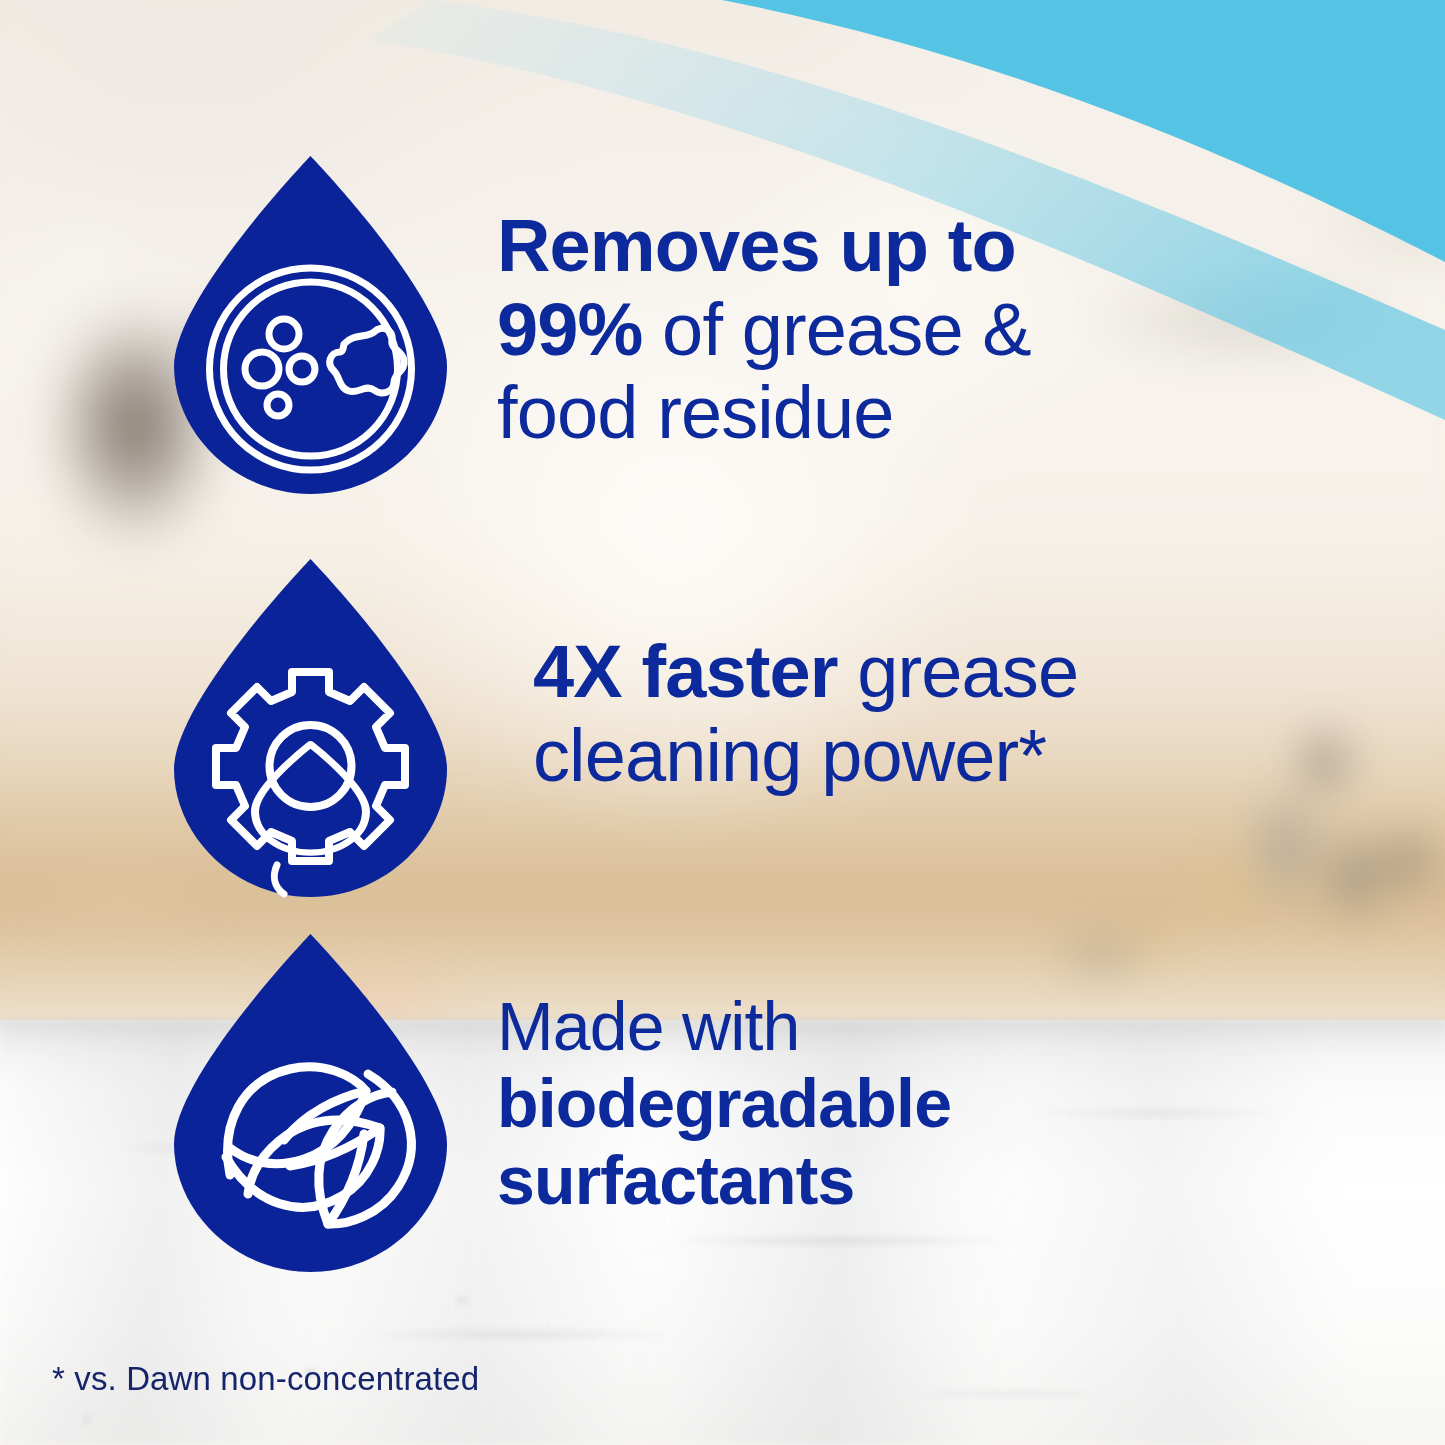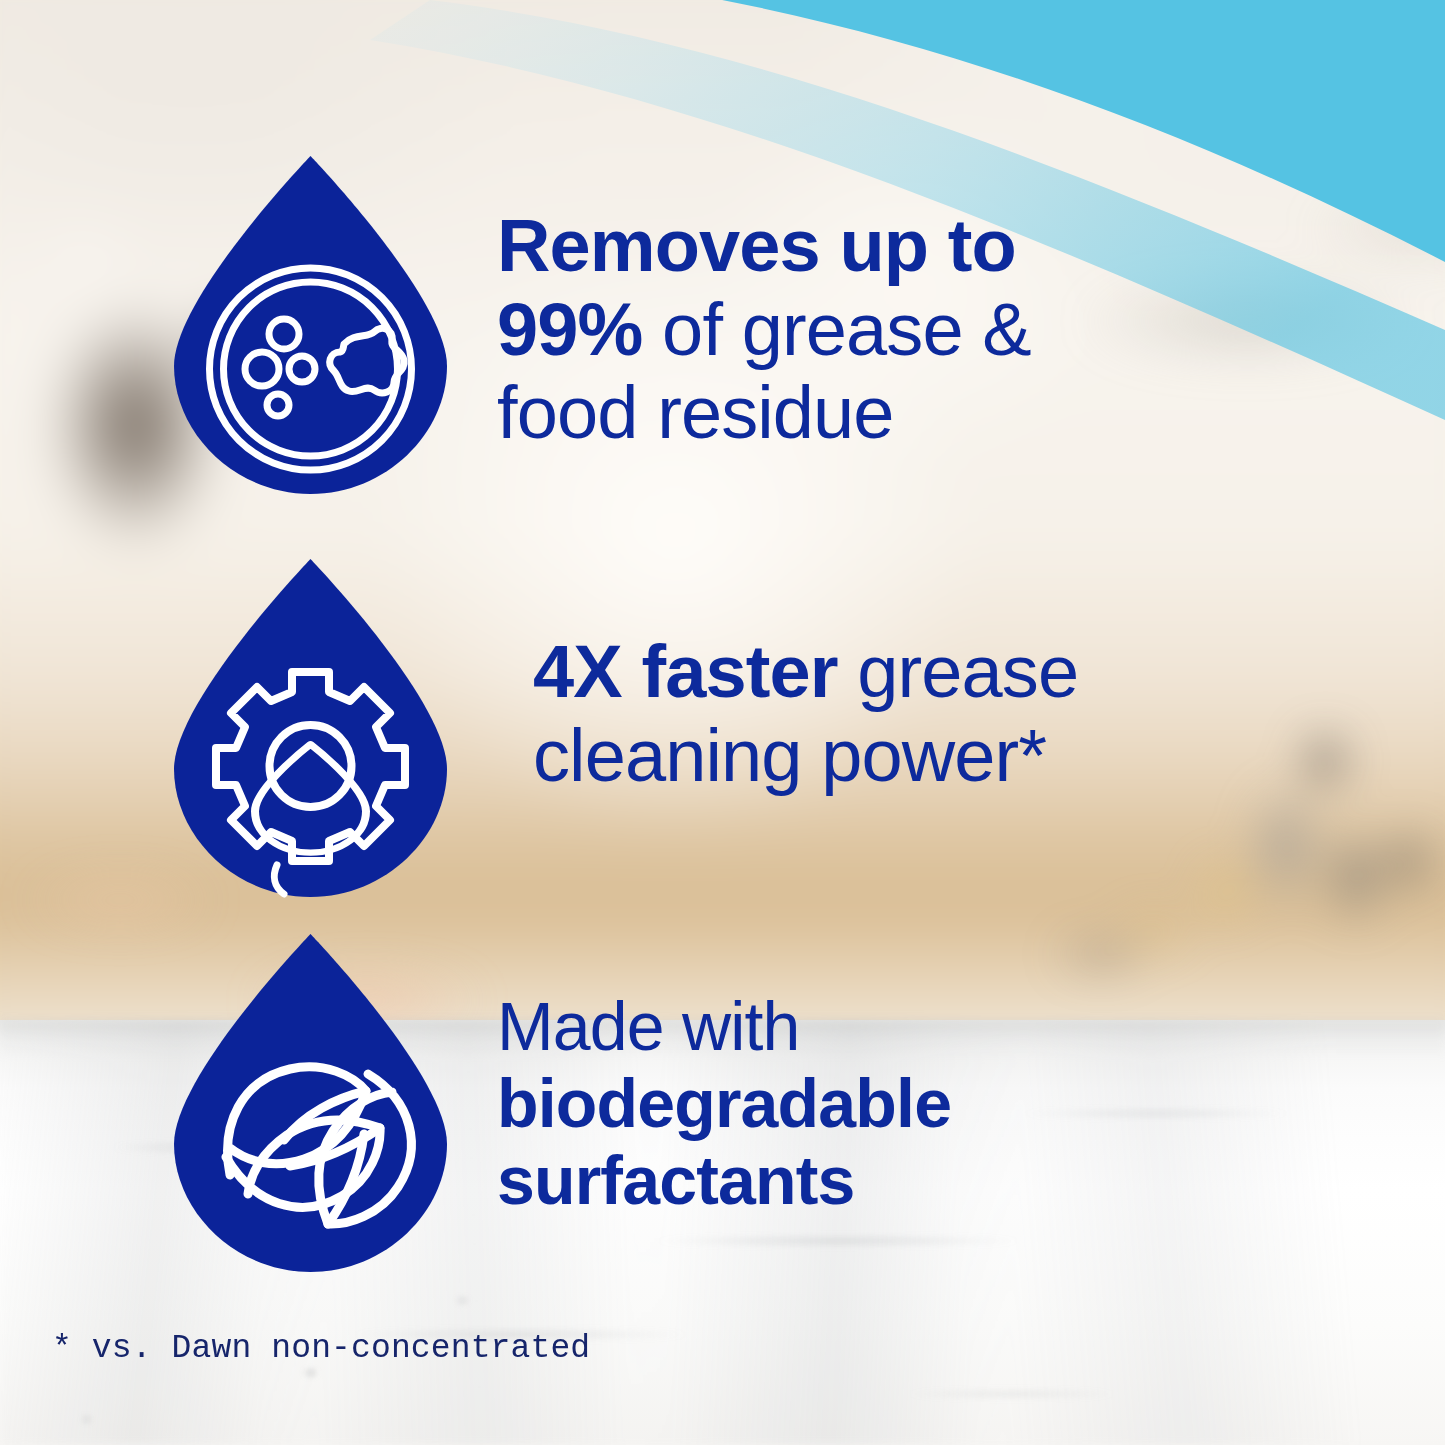--- a/index.html
+++ b/index.html
@@ -159,26 +159,26 @@
   .f3 .feature-text { left: 497px; top: 988px; font-size: 68px; line-height: 1.13; width: 640px; }
 
   .f1 .drop { left: 168px; top: 150px; }
   .f2 .drop { left: 168px; top: 553px; }
   .f3 .drop { left: 168px; top: 928px; }
 
   
   .footnote {
     position: absolute;
     left: 52px;
-    top: 1330px;
+    top: 1360px;
     color: #16256b;
     font-size: 33px;
     font-weight: 400;
     letter-spacing: 0.004em;
-    font-family: Liberation Mono, monospace;
+    font-family: Liberation Sans, sans-serif;
     white-space: nowrap;
   }
 </style>
 </head>
 <body>
 
 <div class="stage">
 
   <div class="bg-layer">
     <div class="bg-base"></div>

